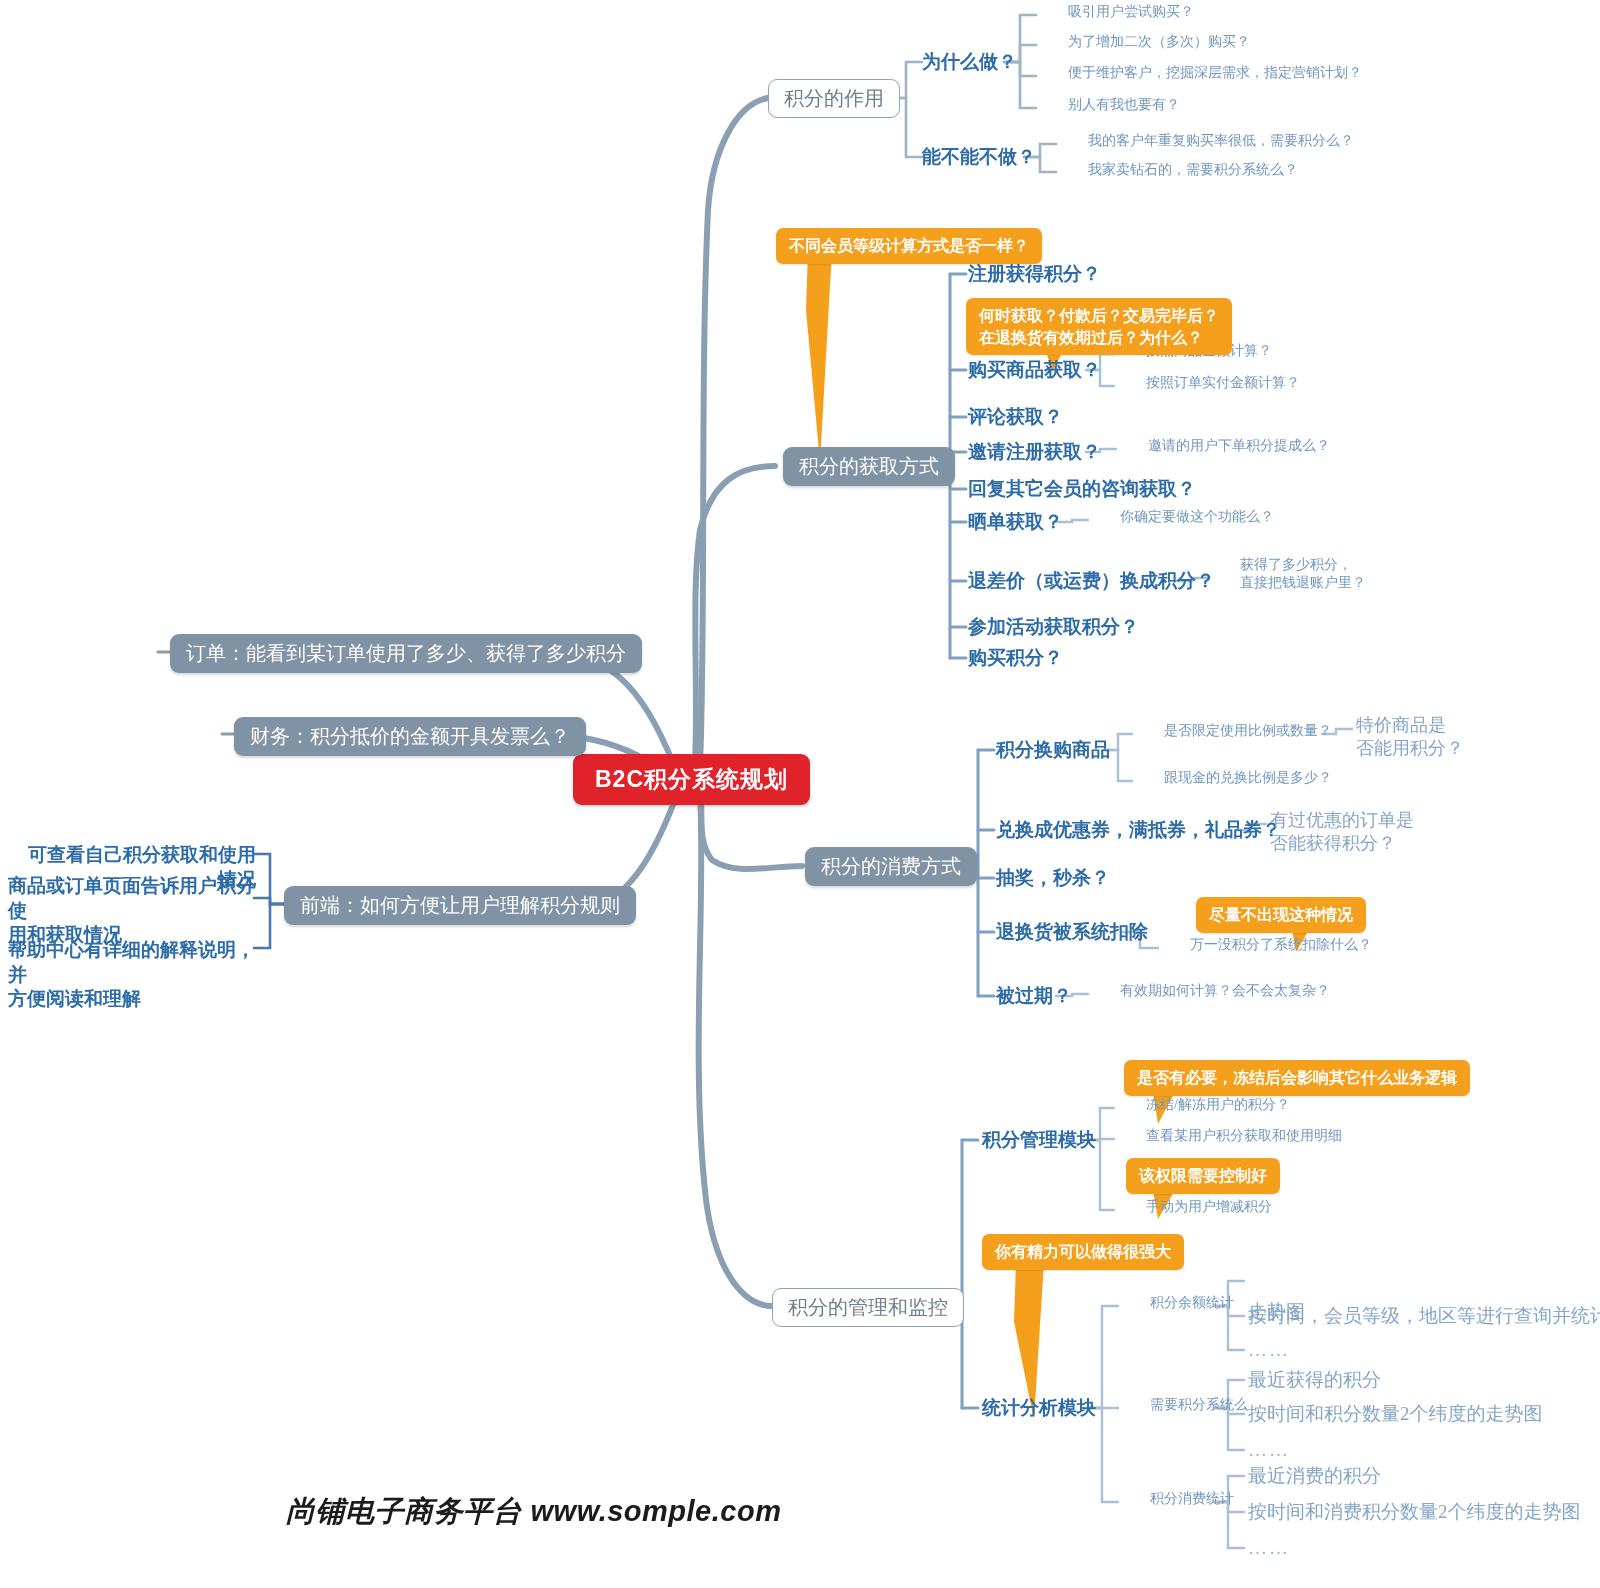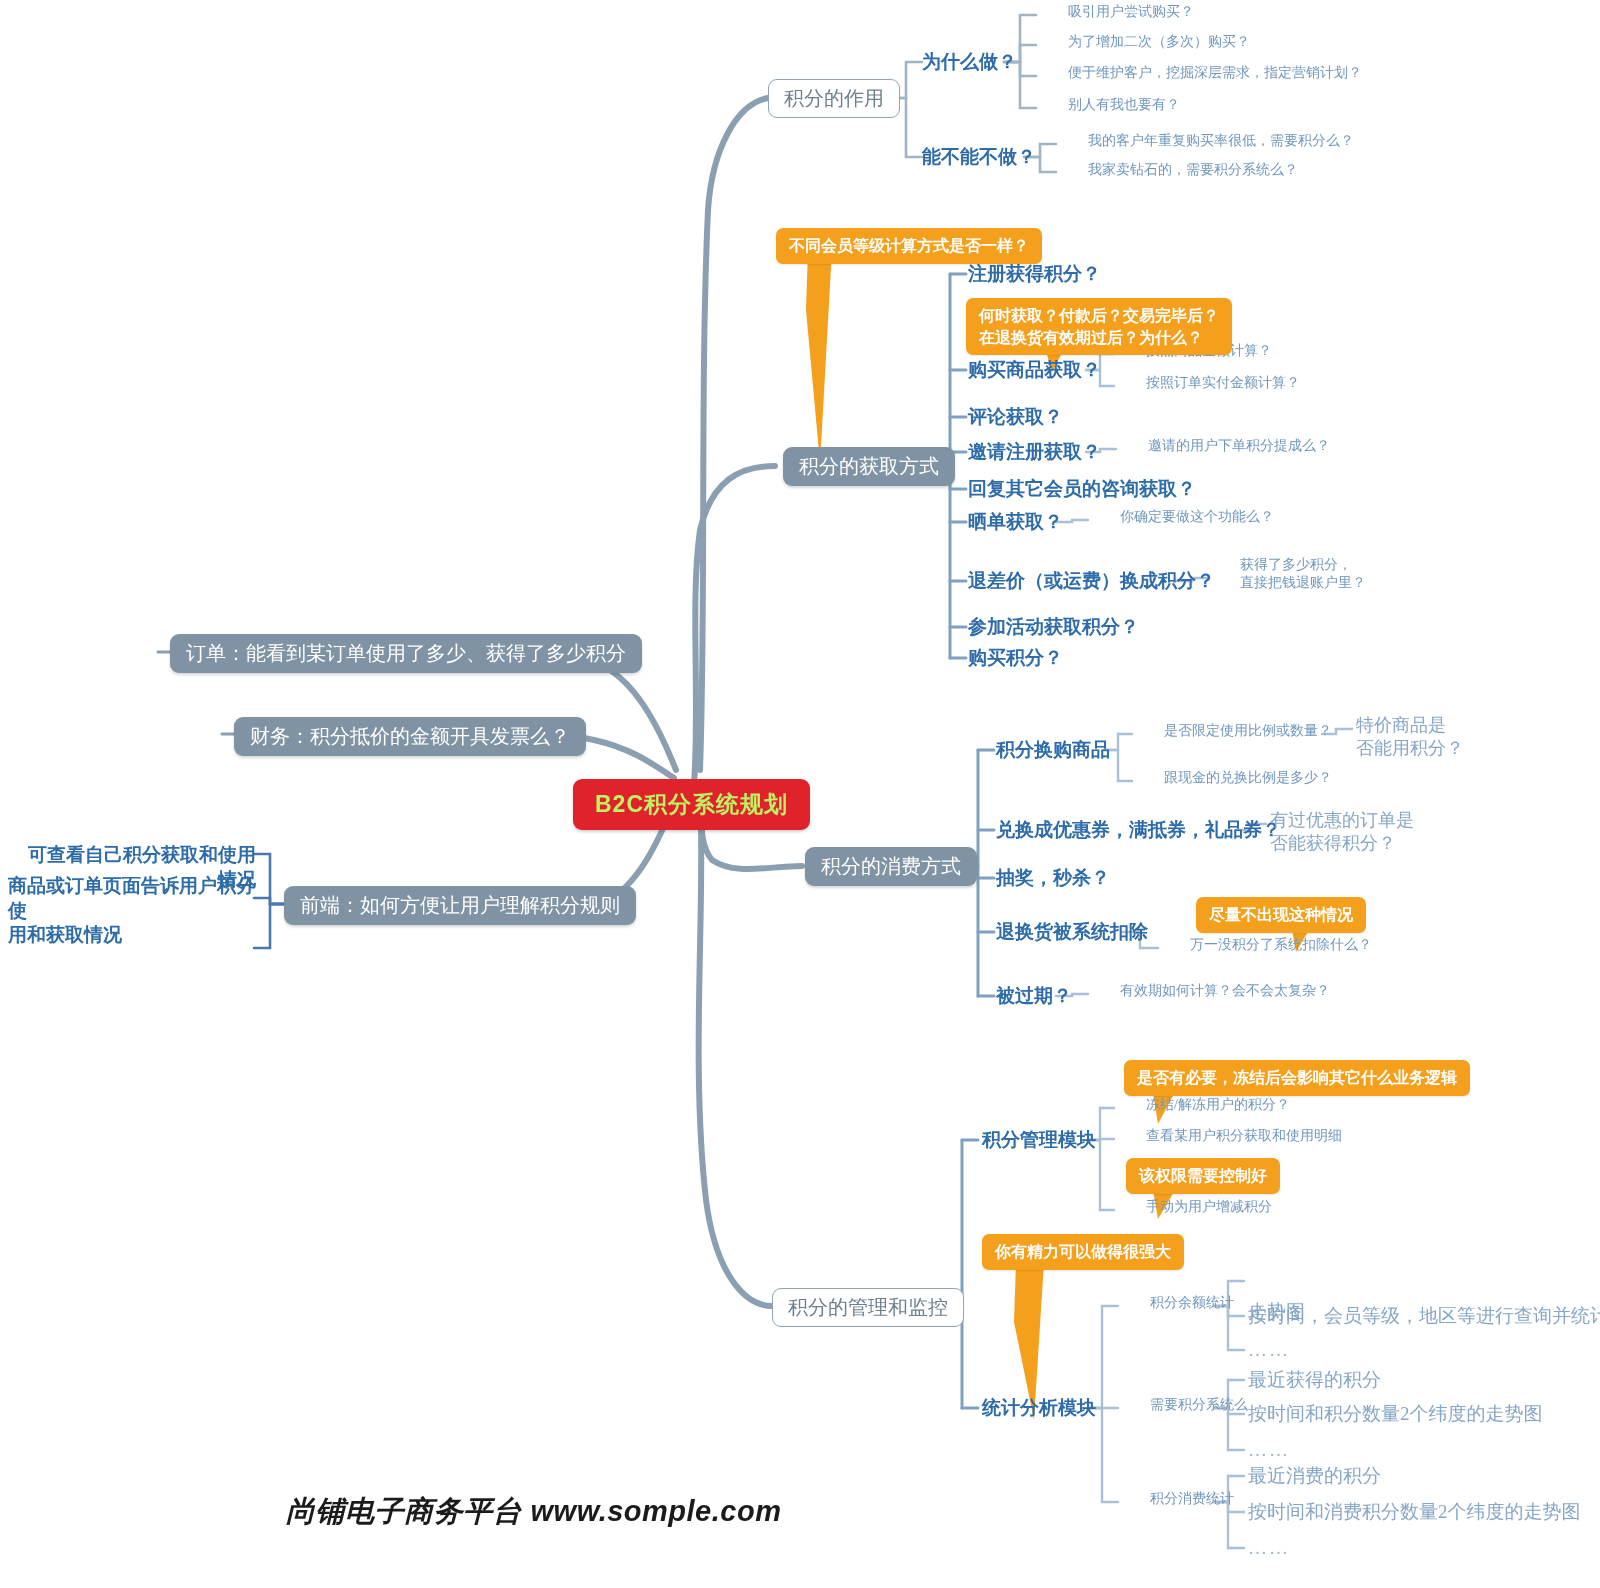--- a/index.html
+++ b/index.html
@@ -4,26 +4,25 @@
 <style>
   html,body{margin:0;padding:0;background:#ffffff;}
   body{font-family:"Liberation Serif","DejaVu Serif",serif;}
   #canvas{position:relative;width:1600px;height:1588px;overflow:hidden;background:#fff;}
   #wires{position:absolute;left:0;top:0;width:1600px;height:1588px;pointer-events:none;}
 
   
   .node{position:absolute;box-sizing:border-box;white-space:nowrap;}
 
   .root{
-    background:#e0222b;color:#bef264;border-radius:9px;
+    background:#e0222b;color:#ffffff;border-radius:9px;
     font-family:"Liberation Sans","DejaVu Sans",sans-serif;
     font-weight:bold;font-size:23px;letter-spacing:1px;
     padding:13px 22px;line-height:1.1;
     box-shadow:0 2px 3px rgba(0,0,0,.18);
-    margin-top:25px;
   }
 
   .branch-fill{
     background:#7f93a4;color:#ffffff;border-radius:9px;
     font-size:20px;padding:8px 16px;line-height:1.15;
     box-shadow:0 2px 3px rgba(0,0,0,.16);
   }
   .branch-out{
     background:#ffffff;color:#6d7f8d;border:1.6px solid #8fa4b5;border-radius:9px;
     font-size:20px;padding:7px 15px;line-height:1.15;
@@ -276,20 +275,22 @@
 
   <div class="node leftbox" style="left:234px;top:717px;">财务：积分抵价的金额开具发票么？</div>
 
   <div class="node leftbox" style="left:170px;top:634px;">订单：能看到某订单使用了多少、获得了多少积分</div>
 
   <div class="node leftbox" style="left:284px;top:886px;">前端：如何方便让用户理解积分规则</div>
 
   <div class="node lleft" style="left:16px;top:843px;width:240px;text-align:right;">可查看自己积分获取和使用情况</div>
   <div class="node lleft" style="left:8px;top:874px;width:248px;white-space:pre-line;">商品或订单页面告诉用户积分使
 用和获取情况</div>
+  <div class="node lleft" style="left:8px;top:938px;width:248px;white-space:pre-line;">帮助中心有详细的解释说明，并
+方便阅读和理解</div>
 
   <div class="callout" style="left:776px;top:228px;">不同会员等级计算方式是否一样？</div>
   <div class="callout" style="left:966px;top:298px;">何时获取？付款后？交易完毕后？
 在退换货有效期过后？为什么？</div>
   <div class="callout" style="left:1196px;top:897px;">尽量不出现这种情况</div>
   <div class="callout" style="left:1124px;top:1060px;">是否有必要，冻结后会影响其它什么业务逻辑</div>
   <div class="callout" style="left:1126px;top:1158px;">该权限需要控制好</div>
   <div class="callout" style="left:982px;top:1234px;">你有精力可以做得很强大</div>
 
   <div class="footer" style="left:286px;top:1492px;">尚铺电子商务平台  www.somple.com</div>

